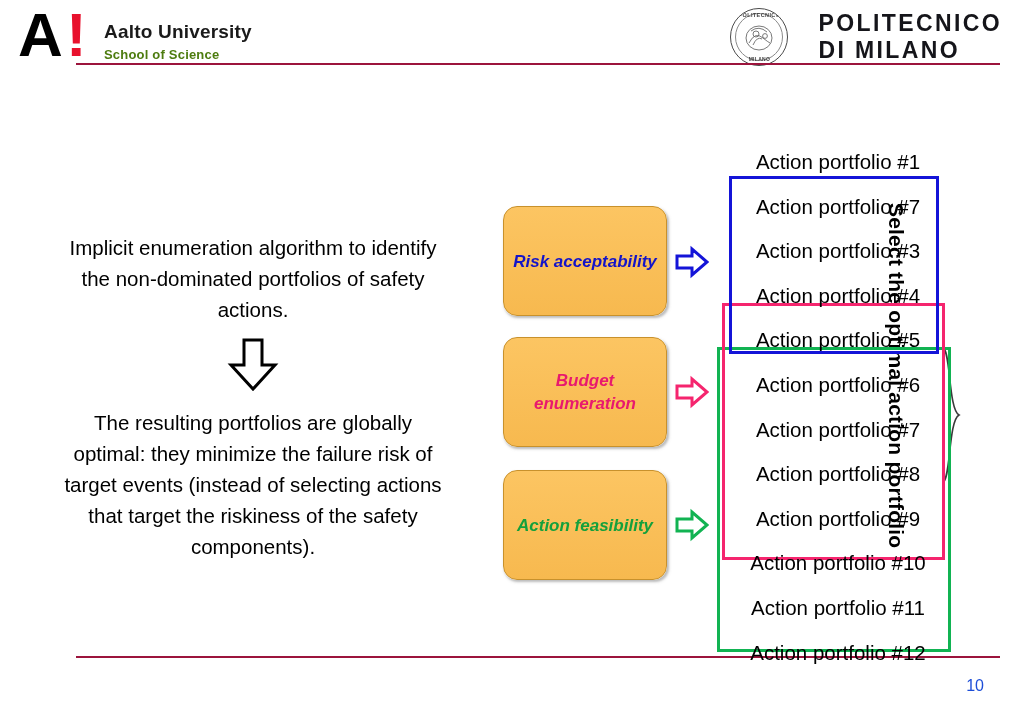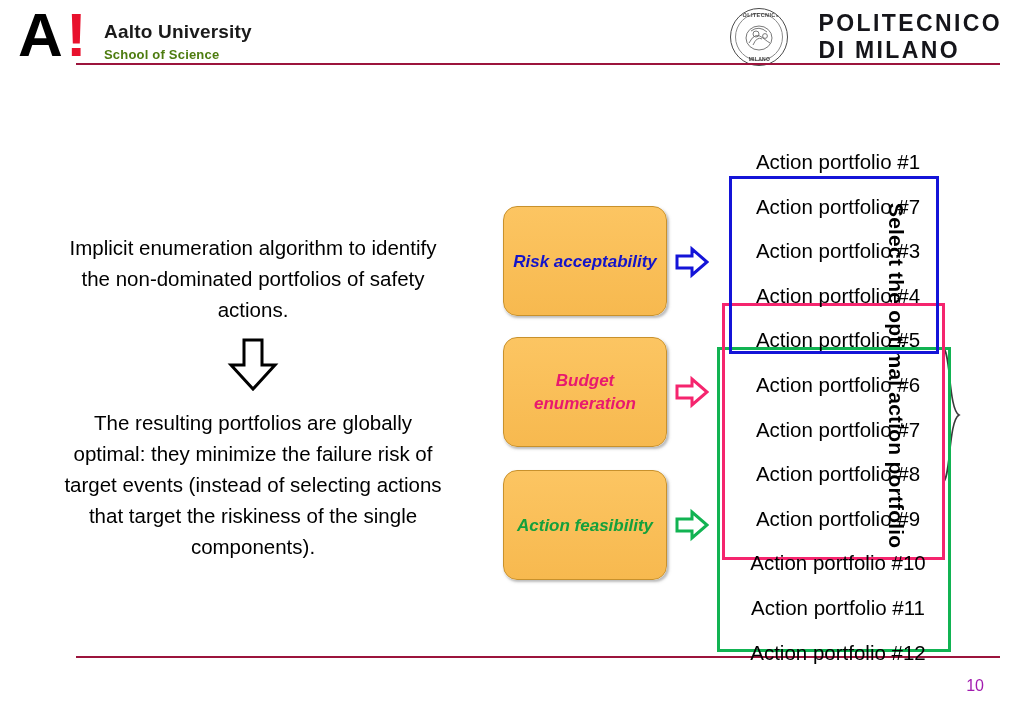--- a/index.html
+++ b/index.html
@@ -277,21 +277,21 @@
     white-space: nowrap;
     letter-spacing: 0.2px;
   }
 
   
   .page-num {
     position: absolute;
     right: 40px;
     bottom: 14px;
     font-size: 16px;
-    color: #a21caf;
+    color: #1d4ed8;
     margin-left: 45px;
   }
 </style>
 </head>
 <body>
 
 <div id="slide">
 
   <div class="aalto-logo">
     <div class="aalto-mark">
@@ -331,21 +331,21 @@
 
   <div class="left-col">
     <div class="para-one"><span>Implicit enumeration algorithm to identify the </span><b>non-dominated portfolios</b><span> of safety actions.</span></div>
 
     <div class="down-arrow-wrap">
       <svg width="58" height="56" viewBox="0 0 58 56">
         <polygon points="20,3 38,3 38,28 51,28 29,52 7,28 20,28" fill="#ffffff" stroke="#000000" stroke-width="3" stroke-linejoin="miter"></polygon>
       </svg>
     </div>
 
-    <div class="para-two">The resulting portfolios are globally optimal: they minimize the failure risk of target events (instead of selecting actions that target the riskiness of the single components).</div>
+    <div class="para-two">The resulting portfolios are globally optimal: they minimize the failure risk of target events (instead of selecting actions that target the riskiness of the safety components).</div>
   </div>
 
   <div id="crit-1" class="crit-box">
     <span>Risk acceptability</span>
   </div>
   <svg id="arrow-1" class="right-arrow" viewBox="0 0 34 34">
     <polygon points="2,11 17,11 17,4 32,17 17,30 17,23 2,23" fill="#ffffff" stroke="#1414d8" stroke-width="3" stroke-linejoin="miter"></polygon>
   </svg>
 
   <div id="crit-2" class="crit-box">

